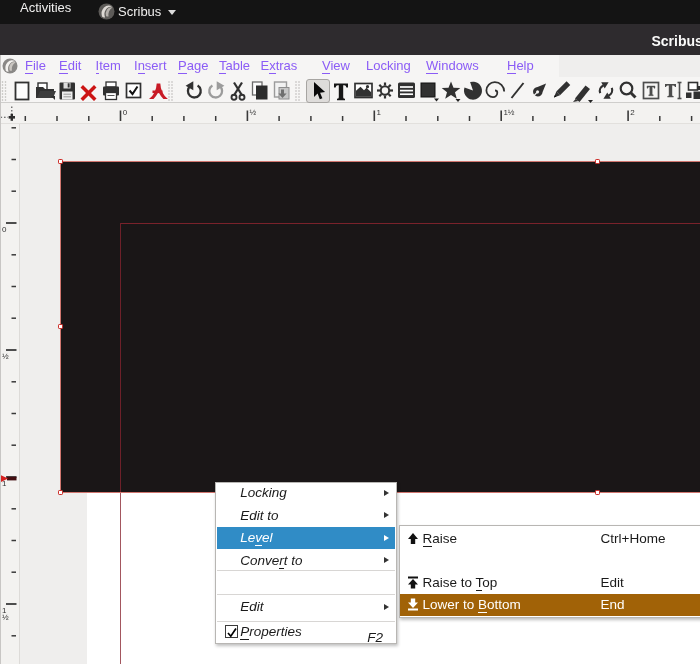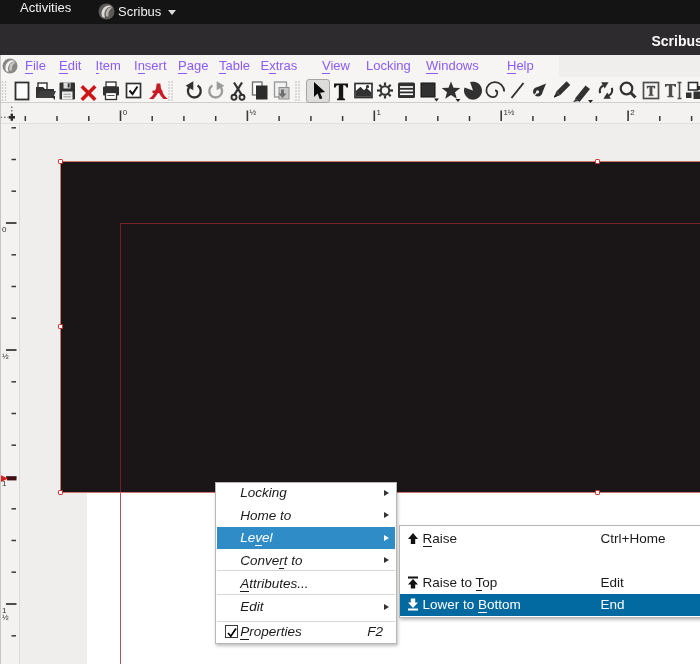--- a/index.html
+++ b/index.html
@@ -37,26 +37,26 @@
 
 #cmenu { left:215px; top:481.5px; width:182px; height:162px; background:#fff; border:1px solid #b8b6b3; box-shadow:1px 2px 3px rgba(0,0,0,.25); font-size:13.5px; color:#1a1a1a; }
 .cmrow { position:absolute; left:1px; right:1px; height:22px; line-height:22px;font-style:italic; }
 .cmrow.hl { background:#308cc6; color:#fff; }
 .cmt { position:absolute; left:23.2px; }
 .subar { position:absolute; right:6px; top:7.5px; width:0; height:0; border-top:3.8px solid transparent; border-bottom:3.8px solid transparent; border-left:5px solid #333; }
 .cmrow.hl .subar { border-left-color:#fff; }
 .cmsep { position:absolute; left:1px; right:1px; height:1px; background:#d8d6d4; }
 #cbox { position:absolute; left:7.5px; top:4px; width:13px; height:13px; background:#fff; border:1px solid #3a3a3a; }
 #cbox svg { position:absolute; left:0.5px; top:0.5px; }
-.f2 { position:absolute; right:12px; }
+.f2 { position:absolute; right:12px;margin-top:6px; }
 
 
 #smenu { left:398.5px; top:524.5px; width:303px; height:93.5px; background:#fff; border:1px solid #b8b6b3; border-right:none; box-shadow:1px 2px 3px rgba(0,0,0,.25); font-size:13.5px; color:#1a1a1a; }
 .smrow { position:absolute; left:0; width:301px; height:22px; line-height:22px; }
-.smrow.hl { background:#0369a1; color:#fff; }
+.smrow.hl { background:#a16207; color:#fff; }
 .smic { position:absolute; left:7px; top:4.5px; }
 .smt { position:absolute; left:23px; }
 .smsc { position:absolute; left:201px;text-align:center; }
 u { text-decoration:none; border-bottom:1px solid currentColor; padding-bottom:0px; }
 </style></head>
 <body>
 <div id="panel" class="abs">
   <span class="act">Activities</span>
   <svg class="abs" style="left:98px;top:3px" width="17" height="17" viewBox="0 0 17 17">
     <circle cx="8.5" cy="8.5" r="8" fill="#5d5b58"></circle>
@@ -344,33 +344,30 @@
 <div class="handle abs" style="left:58px;top:489.5px"></div>
 <div class="handle abs" style="left:594.5px;top:159px"></div>
 <div class="handle abs" style="left:594.5px;top:489.5px"></div>
 
 <div id="cmenu" class="abs">
   <div class="cmrow" style="top:-0.5px">
       <span class="cmt">Locking</span>
       <span class="subar"></span>
     </div>
 <div class="cmrow" style="top:22.0px">
-      <span class="cmt">Home to</span>
+      <span class="cmt">Edit to</span>
       <span class="subar"></span>
     </div>
 <div class="cmrow" style="top:67.0px">
       <span class="cmt">Conve<u>r</u>t to</span>
       <span class="subar"></span>
     </div>
 <div class="cmrow hl" style="top:44.5px">
       <span class="cmt">Le<u>v</u>el</span>
       <span class="subar"></span>
-    </div>
-<div class="cmrow" style="top:90.5px">
-      <span class="cmt"><u>A</u>ttributes...</span>
     </div>
 <div class="cmrow" style="top:113.5px">
       <span class="cmt">Edit</span>
       <span class="subar"></span>
     </div>
   <div class="cmsep" style="top:87.5px"></div>
   <div class="cmsep" style="top:111.5px"></div>
   <div class="cmsep" style="top:138.0px"></div>
   <div class="cmrow" style="top:138.5px">
     <span id="cbox">

